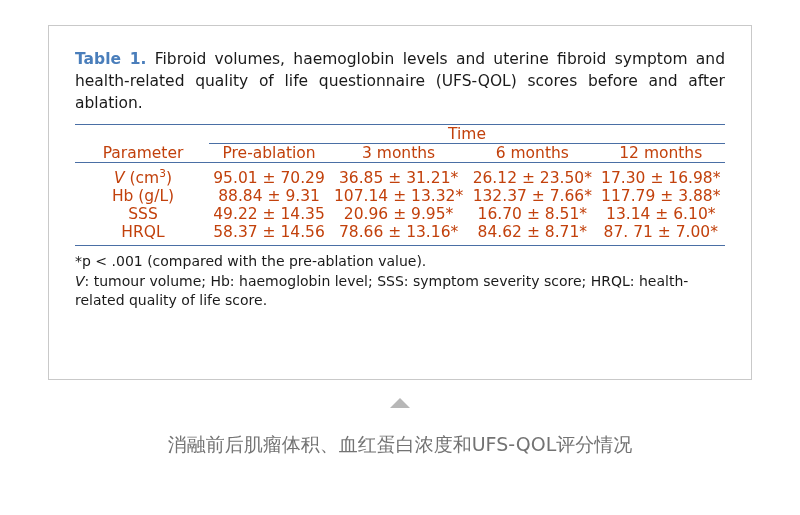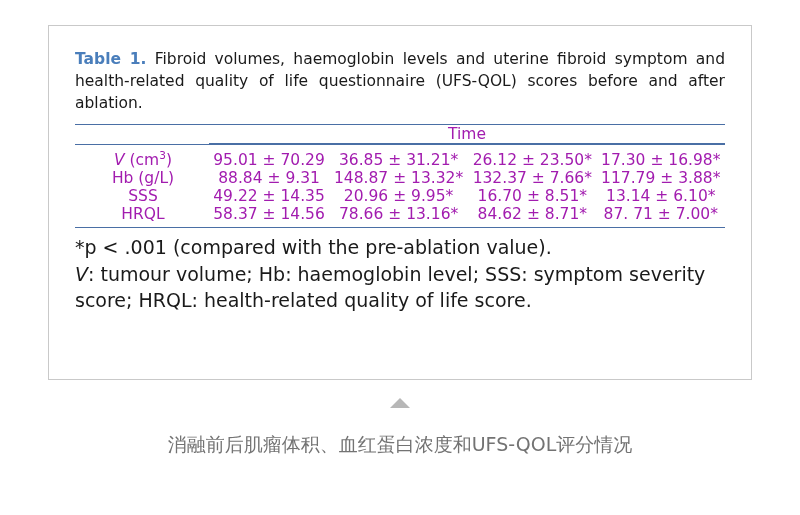--- a/index.html
+++ b/index.html
@@ -48,21 +48,21 @@
     margin: 0;
     height: 0;
   }
   .rule-thin {
     border-top: 1.1px solid #4a6fa5;
   }
   table.data {
     width: 100%;
     border-collapse: collapse;
     font-size: 15.5px;
-    color: #a21caf;
+    color: #c2410c;
   }
   table.data td, table.data th {
     padding: 0;
     font-weight: normal;
     text-align: center;
     vertical-align: baseline;
     white-space: nowrap;
   }
   .time-row td {
     padding: 5px 0 5px 0;
@@ -91,21 +91,21 @@
     text-align: center;
   }
   .sup {
     vertical-align: super;
     font-size: 10.5px;
   }
   .ital {
     font-style: italic;
   }
   .footnotes {
-    font-size: 19px;
+    font-size: 14px;
     line-height: 1.4;
     color: #1a1a1a;
     padding-top: 6px;
   }
   .footnotes .fn {
     margin: 0;
   }
   .cell-spacer-top {
     height: 4px;
   }
@@ -148,41 +148,48 @@
             <tr class="time-row">
           <td class="col-param"></td>
           <td colspan="4" class="time-label">Time</td>
         </tr>
         <tr>
           <td></td>
           <td colspan="4">
                 <div class="time-underline"></div>
               </td>
         </tr>
+        <tr class="head-row">
+          <td class="col-param">Parameter</td>
+          <td>Pre-ablation</td>
+          <td>3 months</td>
+          <td>6 months</td>
+          <td>12 months</td>
+        </tr>
         <tr>
           <td colspan="5">
                 <hr class="rule rule-thin">
               </td>
         </tr>
         <tr>
               <td colspan="5" class="cell-spacer-top"></td>
             </tr>
 
         <tr class="body-row">
           <td class="col-param"><span class="ital">V</span><span> (cm</span><span class="sup">3</span><span>)</span></td>
           <td>95.01 ± 70.29</td>
           <td>36.85 ± 31.21*</td>
           <td>26.12 ± 23.50*</td>
           <td>17.30 ± 16.98*</td>
         </tr>
 
         <tr class="body-row">
           <td class="col-param">Hb (g/L)</td>
           <td>88.84 ± 9.31</td>
-          <td>148.87 ± 13.32*</td>
+          <td>107.14 ± 13.32*</td>
           <td>132.37 ± 7.66*</td>
           <td>117.79 ± 3.88*</td>
         </tr>
 
         <tr class="body-row">
           <td class="col-param">SSS</td>
           <td>49.22 ± 14.35</td>
           <td>20.96 ± 9.95*</td>
           <td>16.70 ± 8.51*</td>
           <td>13.14 ± 6.10*</td>

